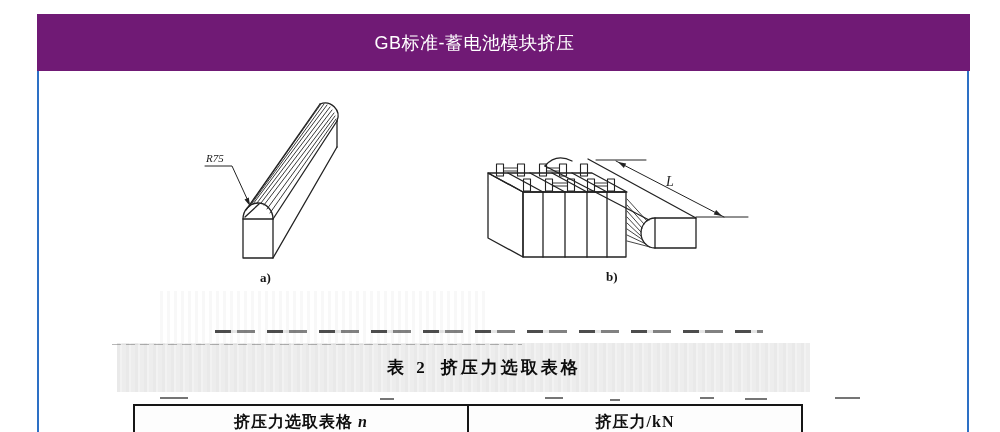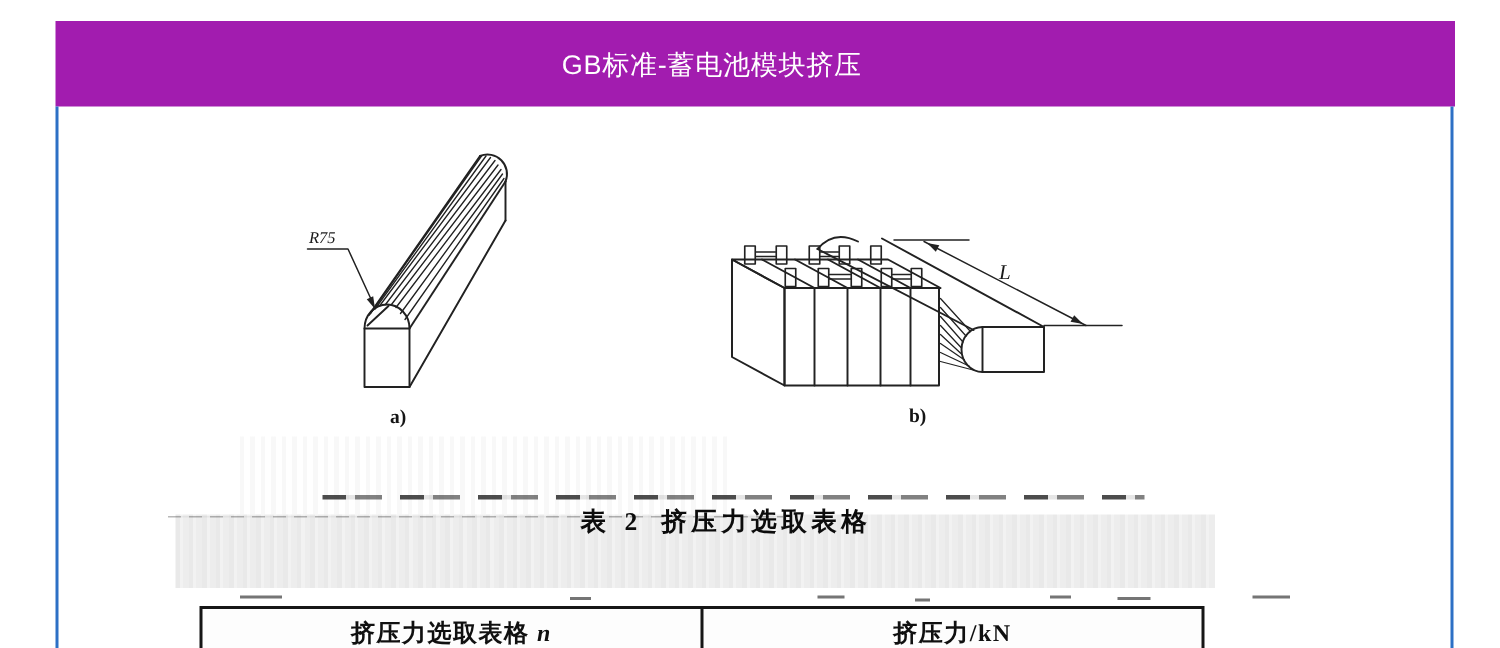--- a/index.html
+++ b/index.html
@@ -2,41 +2,41 @@
 <html><head>
 <meta charset="utf-8">
 <style>
   * { margin:0; padding:0; box-sizing:border-box; }
   html,body { width:1000px; height:432px; background:#ffffff; overflow:hidden;
               font-family:"Liberation Sans", sans-serif; }
   #page { position:relative; width:1000px; height:432px; background:#fff; }
 
   
   .topbar { position:absolute; left:37px; top:14px; width:933px; height:57px;
-            background:#a21caf; color:#ffffff; display:flex; align-items:center;
+            background:#701a75; color:#ffffff; display:flex; align-items:center;
             justify-content:center; font-size:18px; letter-spacing:0.5px;
             padding-right:58px; }
 
   
   .frame-left  { position:absolute; left:37px;  top:71px; width:2px; height:361px; background:#2d70c5; }
   .frame-right { position:absolute; left:967px; top:71px; width:2px; height:361px; background:#2d70c5; }
 
   
   .scan-faint { position:absolute; left:160px; top:291px; width:325px; height:52px;
                 background:repeating-linear-gradient(90deg, rgba(0,0,0,0.028) 0 3px, transparent 3px 7px); }
   .scan-band  { position:absolute; left:117px; top:343px; width:693px; height:49px;
                 background:repeating-linear-gradient(90deg, #e9e9e9 0 3px, #f2f2f2 3px 5px, #ededed 5px 9px); }
   .band-edge  { position:absolute; left:112px; top:344px; width:410px; height:1px;
                 background:repeating-linear-gradient(90deg, rgba(0,0,0,0.28) 0 9px, rgba(0,0,0,0.05) 9px 14px); }
   .scan-smudge{ position:absolute; left:215px; top:330px; width:548px; height:3px;
                 background:repeating-linear-gradient(90deg, rgba(45,45,45,0.85) 0 16px, rgba(45,45,45,0.12) 16px 22px, rgba(45,45,45,0.6) 22px 40px, transparent 40px 52px); }
   .speck { position:absolute; height:2px; background:rgba(25,25,25,0.6); }
 
   
-  .tbl-caption { position:absolute; left:387px; top:336px; color:#0c0c0c;
+  .tbl-caption { position:absolute; left:387px; top:356px; color:#0c0c0c;
                  font:700 17px "Liberation Serif", serif; letter-spacing:3px; white-space:nowrap; }
   .tbl-caption .num { margin-right:12px; letter-spacing:4px; }
 
   
   .tbl { position:absolute; left:133px; top:404px; width:670px; height:46px;
          border:2px solid #161616; display:flex; background:#fdfdfd; }
   .tbl .cell { flex:1; text-align:center; padding-top:6px; color:#101010;
                font:700 16px "Liberation Serif", serif; letter-spacing:1px; white-space:nowrap; }
   .tbl .cell + .cell { border-left:2px solid #161616; }
   .tbl .var { font-style:italic; font-weight:700; font-family:"Liberation Serif", serif; }

